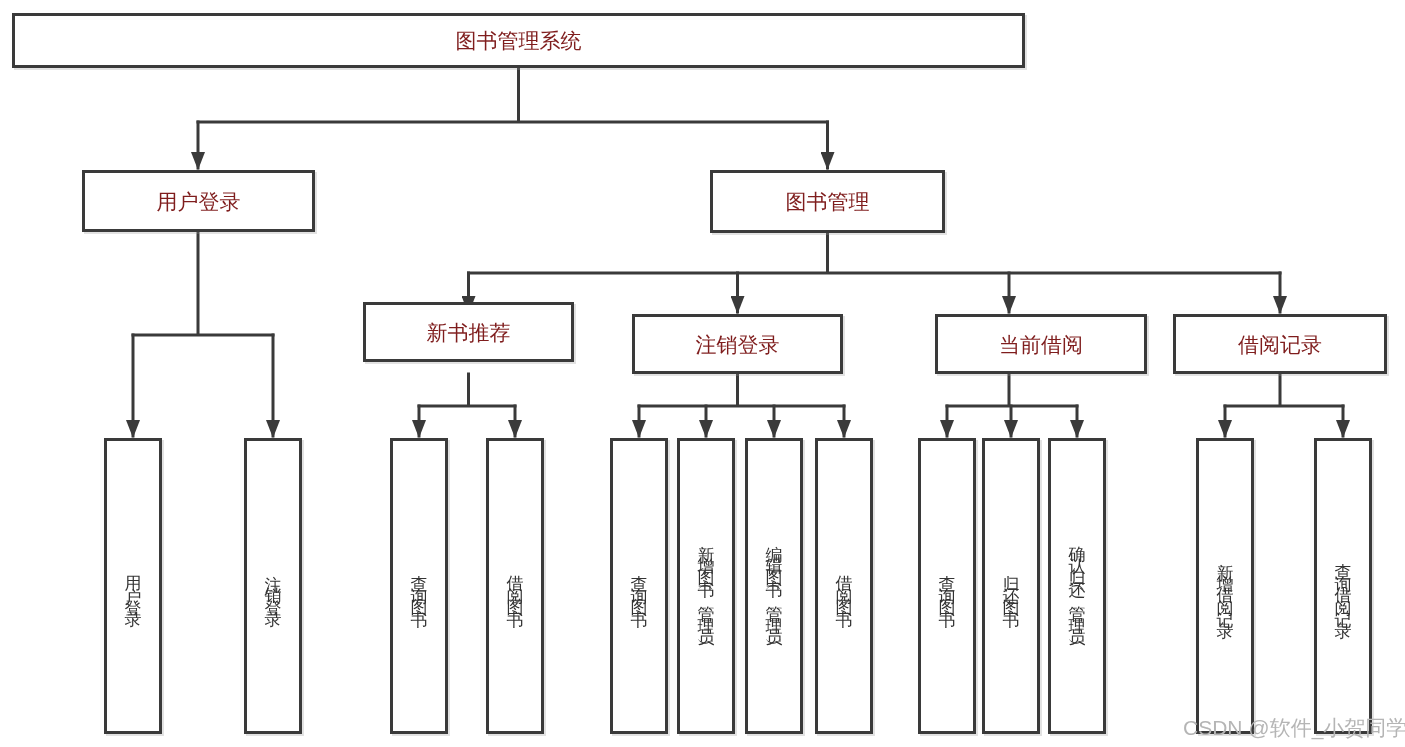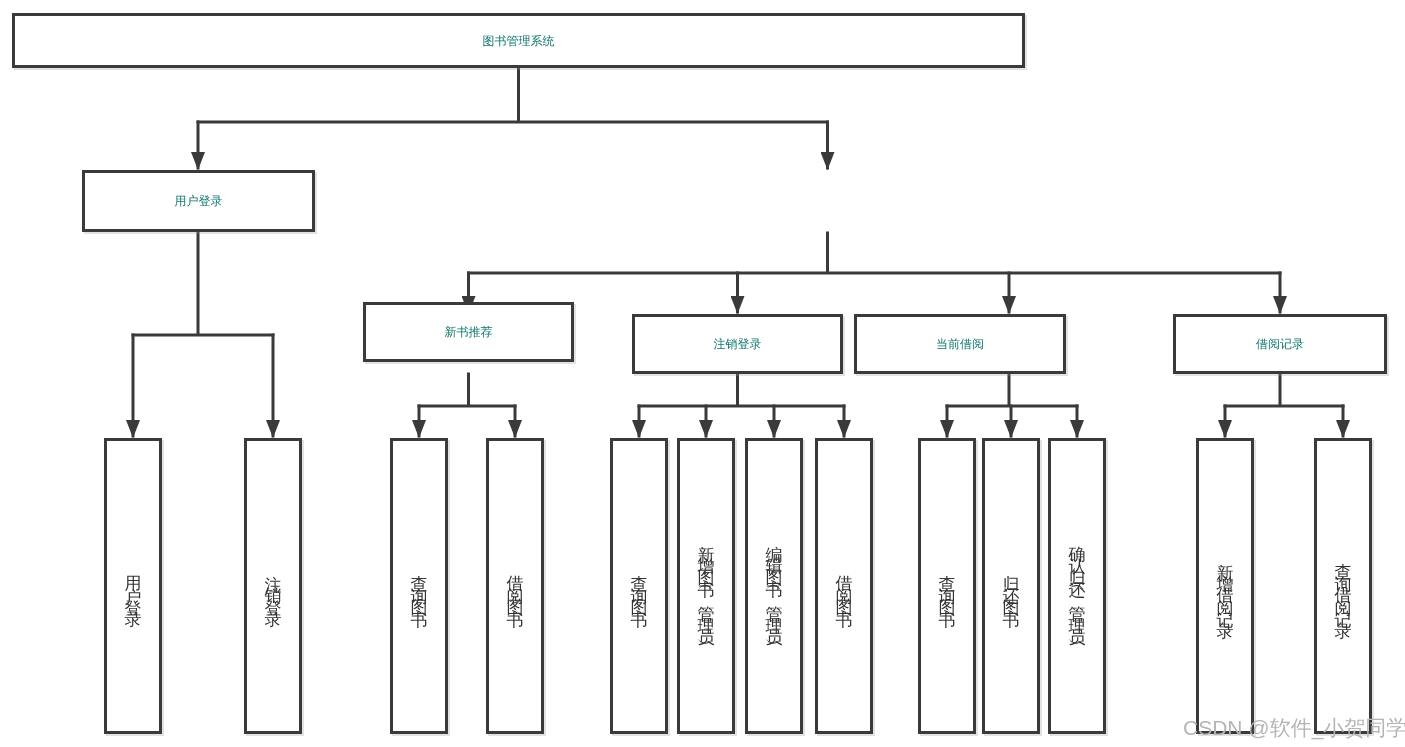--- a/index.html
+++ b/index.html
@@ -22,22 +22,22 @@
     box-sizing: border-box;
     background: #ffffff;
     border: 3px solid #3a3a3a;
     display: flex;
     align-items: center;
     justify-content: center;
     z-index: 2;
     box-shadow: 2px 2px 0 rgba(150,150,150,0.28);
   }
   .hlabel {
-    font-size: 12px;
-    color: #0f766e;
+    font-size: 21px;
+    color: #7f1d1d;
     line-height: 1;
     white-space: nowrap;
   }
   .vbox { width: 58px; height: 296px; top: 438px; }
   .vlabel {
     writing-mode: vertical-rl;
     text-orientation: mixed;
     font-size: 17px;
     letter-spacing: 12px;
     color: #333333;
@@ -102,28 +102,31 @@
     <path class="ln" d="M1343,406 V436" marker-end="url(#arw)"></path>
   </svg>
 
   <div class="node" style="left:12px;top:13px;width:1013px;height:55px">
     <span class="hlabel">图书管理系统</span>
   </div>
 
   <div class="node" style="left:82px;top:170px;width:233px;height:62px">
     <span class="hlabel">用户登录</span>
   </div>
+  <div class="node" style="left:710px;top:170px;width:235px;height:63px">
+    <span class="hlabel">图书管理</span>
+  </div>
 
   <div class="node" style="left:363px;top:302px;width:211px;height:60px">
     <span class="hlabel">新书推荐</span>
   </div>
   <div class="node" style="left:632px;top:314px;width:211px;height:60px">
     <span class="hlabel">注销登录</span>
   </div>
-  <div class="node" style="left:854px;top:314px;width:212px;height:60px">
+  <div class="node" style="left:935px;top:314px;width:212px;height:60px">
     <span class="hlabel">当前借阅</span>
   </div>
   <div class="node" style="left:1173px;top:314px;width:214px;height:60px">
     <span class="hlabel">借阅记录</span>
   </div>
 
   <div class="node vbox" style="left:104px">
     <span class="vlabel">用户登录</span>
   </div>
   <div class="node vbox" style="left:244px">

